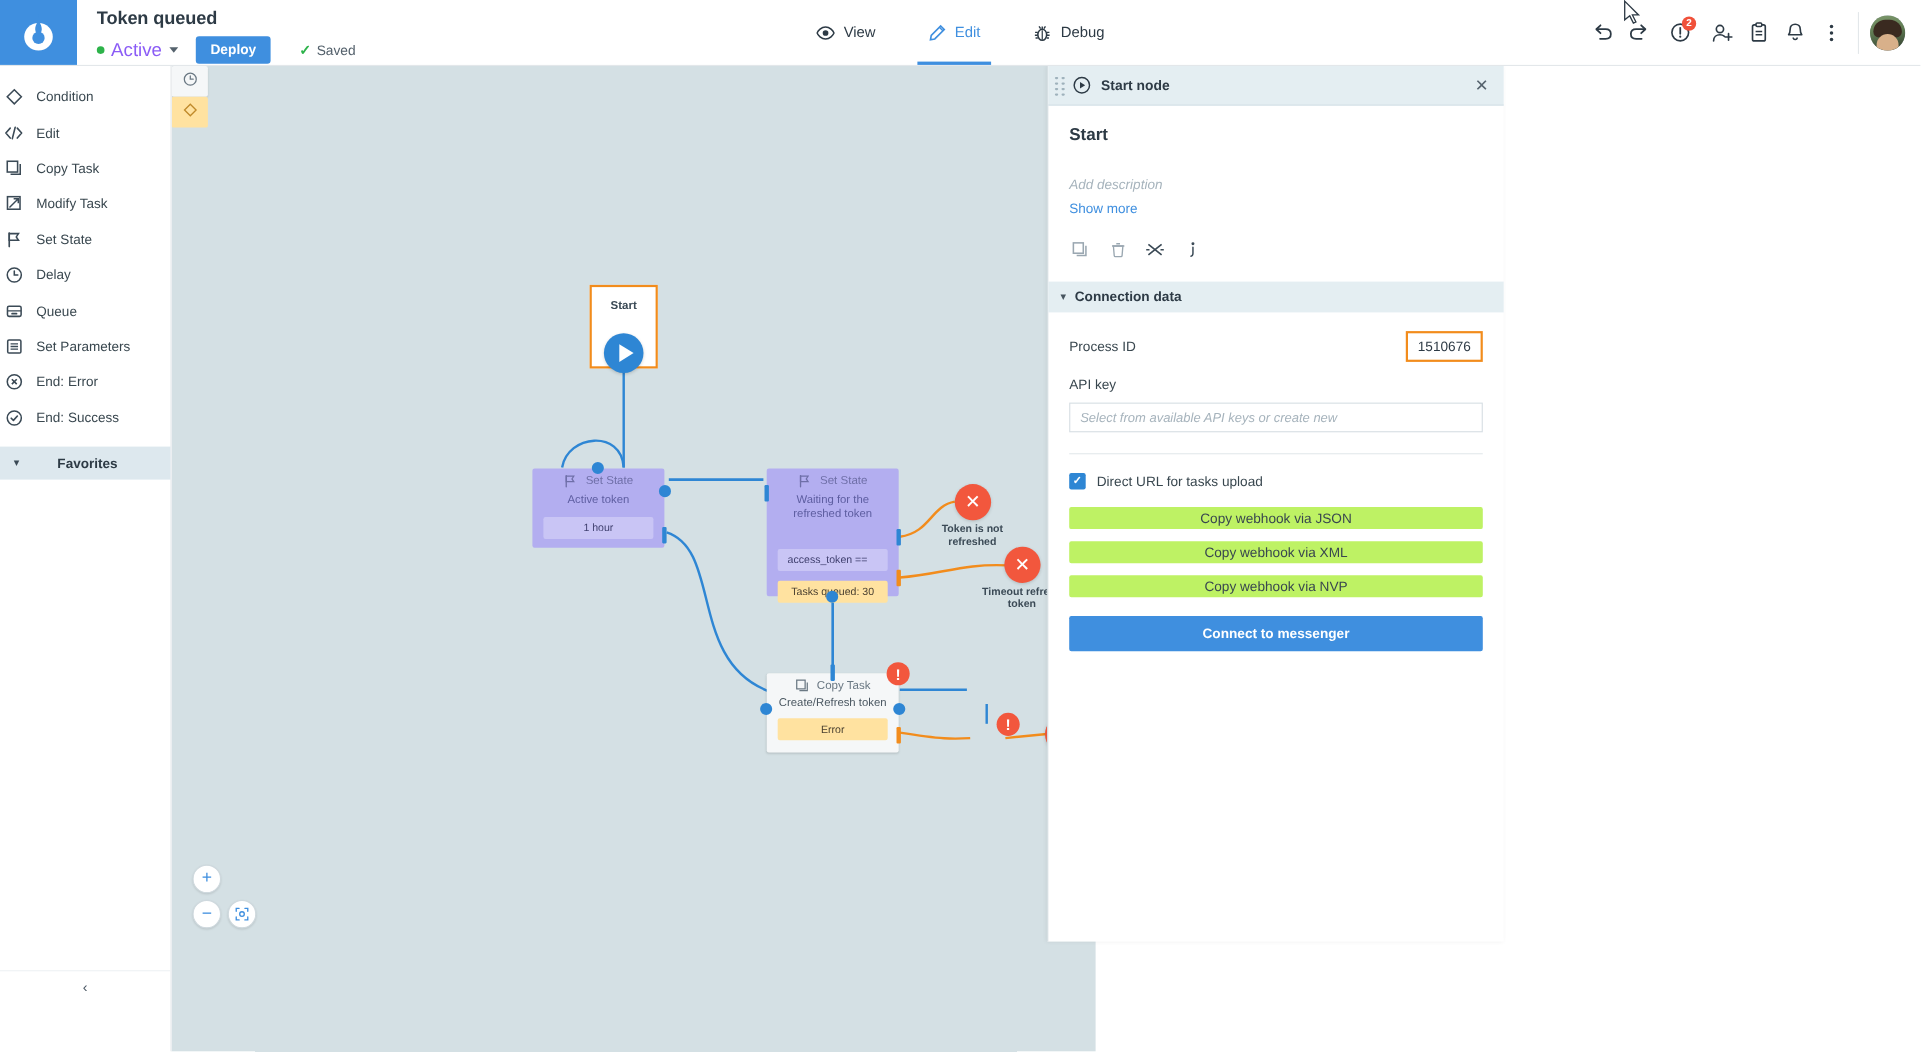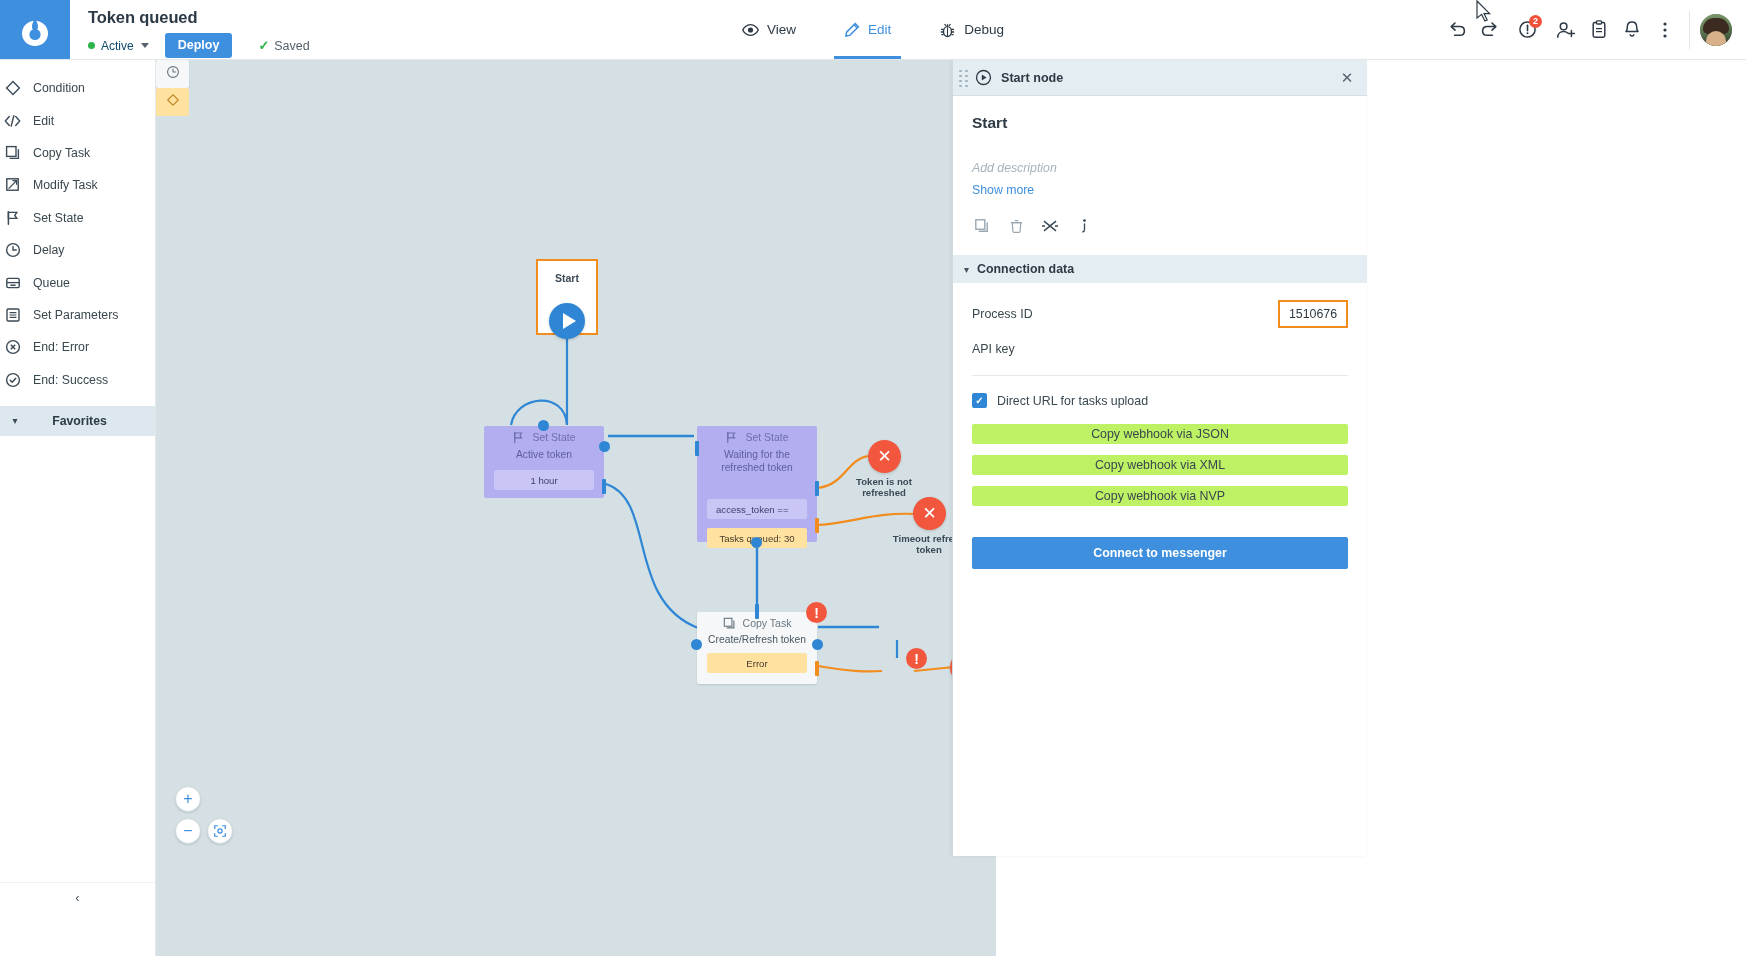--- a/index.html
+++ b/index.html
@@ -30,21 +30,21 @@
     font-size: 16.5px; font-weight: bold; color: #2d3a45;
     letter-spacing: -0.1px; line-height: 20px;
   }
   #title-row2 {
     display: flex; align-items: center; gap: 0; margin-top: 6px;
   }
   .status-dot {
     width: 7px; height: 7px; border-radius: 50%; background: #2db34a;
     margin-right: 6px; flex: 0 0 7px;
   }
-  #status-label { font-size: 12px; color: #0c4a6e; }
+  #status-label { font-size: 17px; color: #8b5cf6; }
   .caret-down {
     width: 0; height: 0; border-left: 4.5px solid transparent;
     border-right: 4.5px solid transparent; border-top: 5px solid #55626d;
     margin-left: 7px; margin-right: 16px;
   }
   #deploy-btn {
     background: #3f8fdf; color: #fff; font-size: 12.5px; font-weight: bold;
     border: none; border-radius: 3px; padding: 5px 13px 6px; cursor: pointer;
     line-height: 14px;
   }
@@ -316,21 +316,21 @@
     display: flex; align-items: center; justify-content: center; cursor: pointer;
   }
   #chk-box span { color: #fff; font-size: 10px; line-height: 10px; font-weight: bold; }
   #chk-label { font-size: 12.4px; color: #39474f; }
   .pbtn {
     margin: 11px 19px 0; height: 20px; background: #bef264; border: none;
     border-radius: 2px; font-size: 12.4px; color: #39474f; cursor: pointer;
     width: calc(100% - 38px); font-family: "Liberation Sans", sans-serif;
   }
   .pbtn.first { margin-top: 16px; }
-  .pbtn.primary { background: #3f8fdf; color: #fff; font-weight: bold; height: 32px; margin-top: 31px; }
+  .pbtn.primary { background: #3f8fdf; color: #fff; font-weight: bold; height: 32px; margin-top: 17px; }
 
   #right-gap {
     position: absolute; left: 1411px; top: 60px; width: 335px; height: 896px;
     background: #ffffff;
   }
 </style>
 </head>
 <body>
 
 <div id="header">
@@ -728,20 +728,21 @@
     <span class="sc-caret">▾</span>
     <span class="sc-label">Connection data</span>
   </div>
 
   <div class="field-row">
     <span class="field-label">Process ID</span>
     <span id="process-id-box">1510676</span>
   </div>
 
   <div id="api-label">API key</div>
+  <div id="api-input">Select from available API keys or create new</div>
 
   <div id="divider"></div>
 
   <div id="chk-row">
     <span id="chk-box">
         <span>✓</span>
       </span>
     <span id="chk-label">Direct URL for tasks upload</span>
   </div>
 

